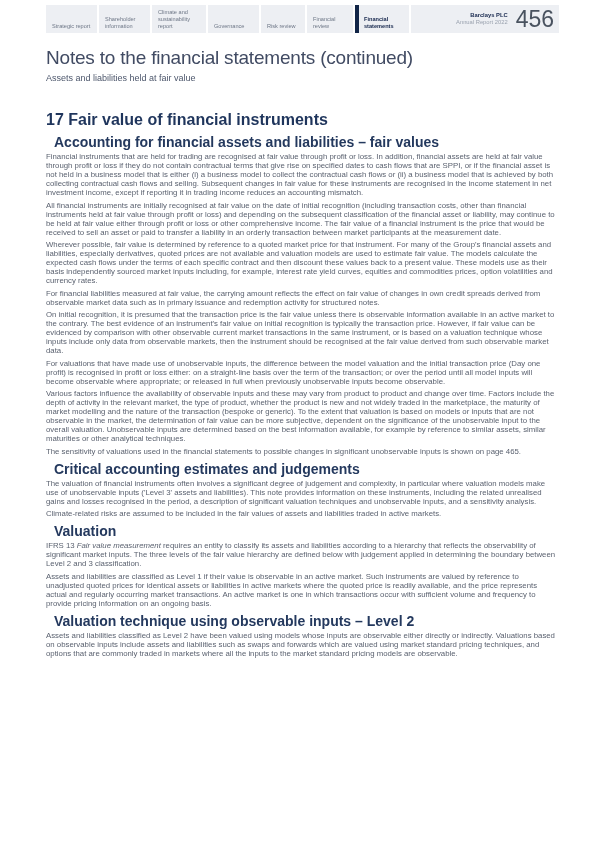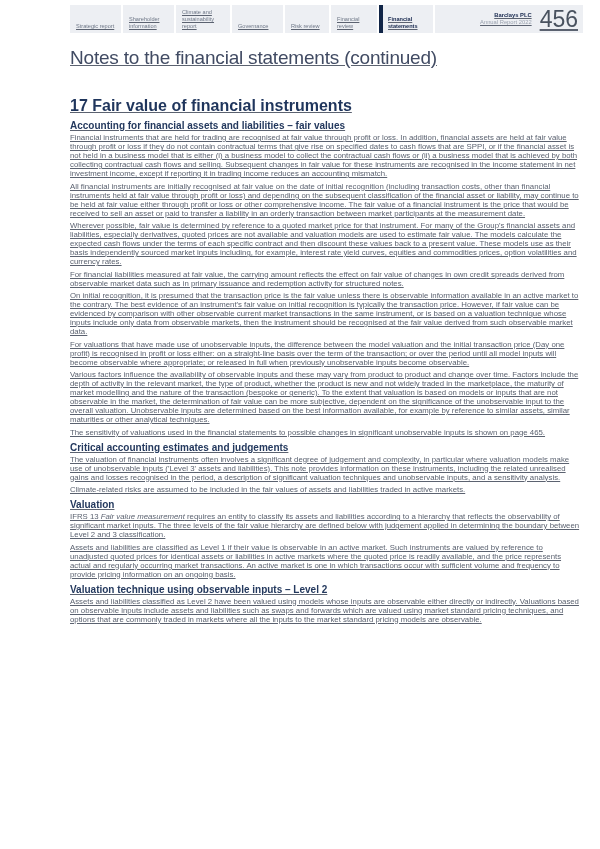--- a/index.html
+++ b/index.html
@@ -2,21 +2,21 @@
 <html><head>
 <meta charset="utf-8">
 <style>
   html,body { margin:0; padding:0; background:#ffffff; }
   body {
     width:600px; height:849px; overflow:hidden;
     font-family:"Liberation Sans", sans-serif;
     color:#5b6270;
     -webkit-text-size-adjust:none;
   }
-  .page { box-sizing:border-box; width:518px; height:849px; padding:5px 42px 0 70px;text-decoration:underline; }
+  .page { box-sizing:border-box; width:518px; height:849px; padding:5px 42px 0 46px; }
 
   
   .tabbar { display:flex; height:28px; width:513px; }
   .tab {
     background:#edeff3; border-right:2px solid #ffffff;
     display:flex; align-items:flex-end;
     box-sizing:border-box; padding:0 2px 3px 6px;
     font-size:5.6px; line-height:6.9px; color:#6e7787;
     cursor:default;
   }
@@ -42,21 +42,21 @@
   .brand-report { color:#9aa2af; font-size:5.8px; line-height:7px; }
   .page-number { font-size:23px; color:#49525f; line-height:23px; }
 
   
   h1 { font-size:19px; font-weight:400; color:#414b63; margin:14px 0 4px; letter-spacing:-0.2px; }
   .subtitle { font-size:9px; color:#4d576c; }
 
   
   main { display:block; margin-top:28px; width:513px; }
   .note-title { font-size:16px; font-weight:bold; color:#1f355c; margin:0 0 4px; }
-  .sub-heading { font-size:10px; font-weight:bold; color:#24395e; margin:5px 0 2px; }
+  .sub-heading { font-size:14px; font-weight:bold; color:#24395e; margin:5px 8px 2px; }
   p { font-size:7.8px; line-height:9px; margin:0 0 3.5px; color:#5b6270; }
   em { font-style:italic; }
 </style>
 </head>
 <body>
 
 <div class="page">
 
   <header class="tabbar">
 
@@ -84,20 +84,21 @@
       <div class="brand-cell">
       <div class="brand-text">
         <div class="brand-name">Barclays PLC</div>
         <div class="brand-report">Annual Report 2022</div>
       </div>
       <div class="page-number">456</div>
     </div>
   </header>
 
   <h1>Notes to the financial statements (continued)</h1>
+  <div class="subtitle">Assets and liabilities held at fair value</div>
 
   <main>
       <h2 class="note-title"><span>17 Fair value of financial instruments</span></h2>
       <h3 class="sub-heading"><span>Accounting for financial assets and liabilities – fair values</span></h3>
       <p><span>Financial instruments that are held for trading are recognised at fair value through profit or loss. In addition, financial assets are held at fair value through profit or loss if they do not contain contractual terms that give rise on specified dates to cash flows that are SPPI, or if the financial asset is not held in a business model that is either (i) a business model to collect the contractual cash flows or (ii) a business model that is achieved by both collecting contractual cash flows and selling. Subsequent changes in fair value for these instruments are recognised in the income statement in net investment income, except if reporting it in trading income reduces an accounting mismatch.</span></p>
       <p><span>All financial instruments are initially recognised at fair value on the date of initial recognition (including transaction costs, other than financial instruments held at fair value through profit or loss) and depending on the subsequent classification of the financial asset or liability, may continue to be held at fair value either through profit or loss or other comprehensive income. The fair value of a financial instrument is the price that would be received to sell an asset or paid to transfer a liability in an orderly transaction between market participants at the measurement date.</span></p>
       <p><span>Wherever possible, fair value is determined by reference to a quoted market price for that instrument. For many of the Group's financial assets and liabilities, especially derivatives, quoted prices are not available and valuation models are used to estimate fair value. The models calculate the expected cash flows under the terms of each specific contract and then discount these values back to a present value. These models use as their basis independently sourced market inputs including, for example, interest rate yield curves, equities and commodities prices, option volatilities and currency rates.</span></p>
       <p><span>For financial liabilities measured at fair value, the carrying amount reflects the effect on fair value of changes in own credit spreads derived from observable market data such as in primary issuance and redemption activity for structured notes.</span></p>
       <p><span>On initial recognition, it is presumed that the transaction price is the fair value unless there is observable information available in an active market to the contrary. The best evidence of an instrument's fair value on initial recognition is typically the transaction price. However, if fair value can be evidenced by comparison with other observable current market transactions in the same instrument, or is based on a valuation technique whose inputs include only data from observable markets, then the instrument should be recognised at the fair value derived from such observable market data.</span></p>
       <p><span>For valuations that have made use of unobservable inputs, the difference between the model valuation and the initial transaction price (Day one profit) is recognised in profit or loss either: on a straight-line basis over the term of the transaction; or over the period until all model inputs will become observable where appropriate; or released in full when previously unobservable inputs become observable.</span></p>

